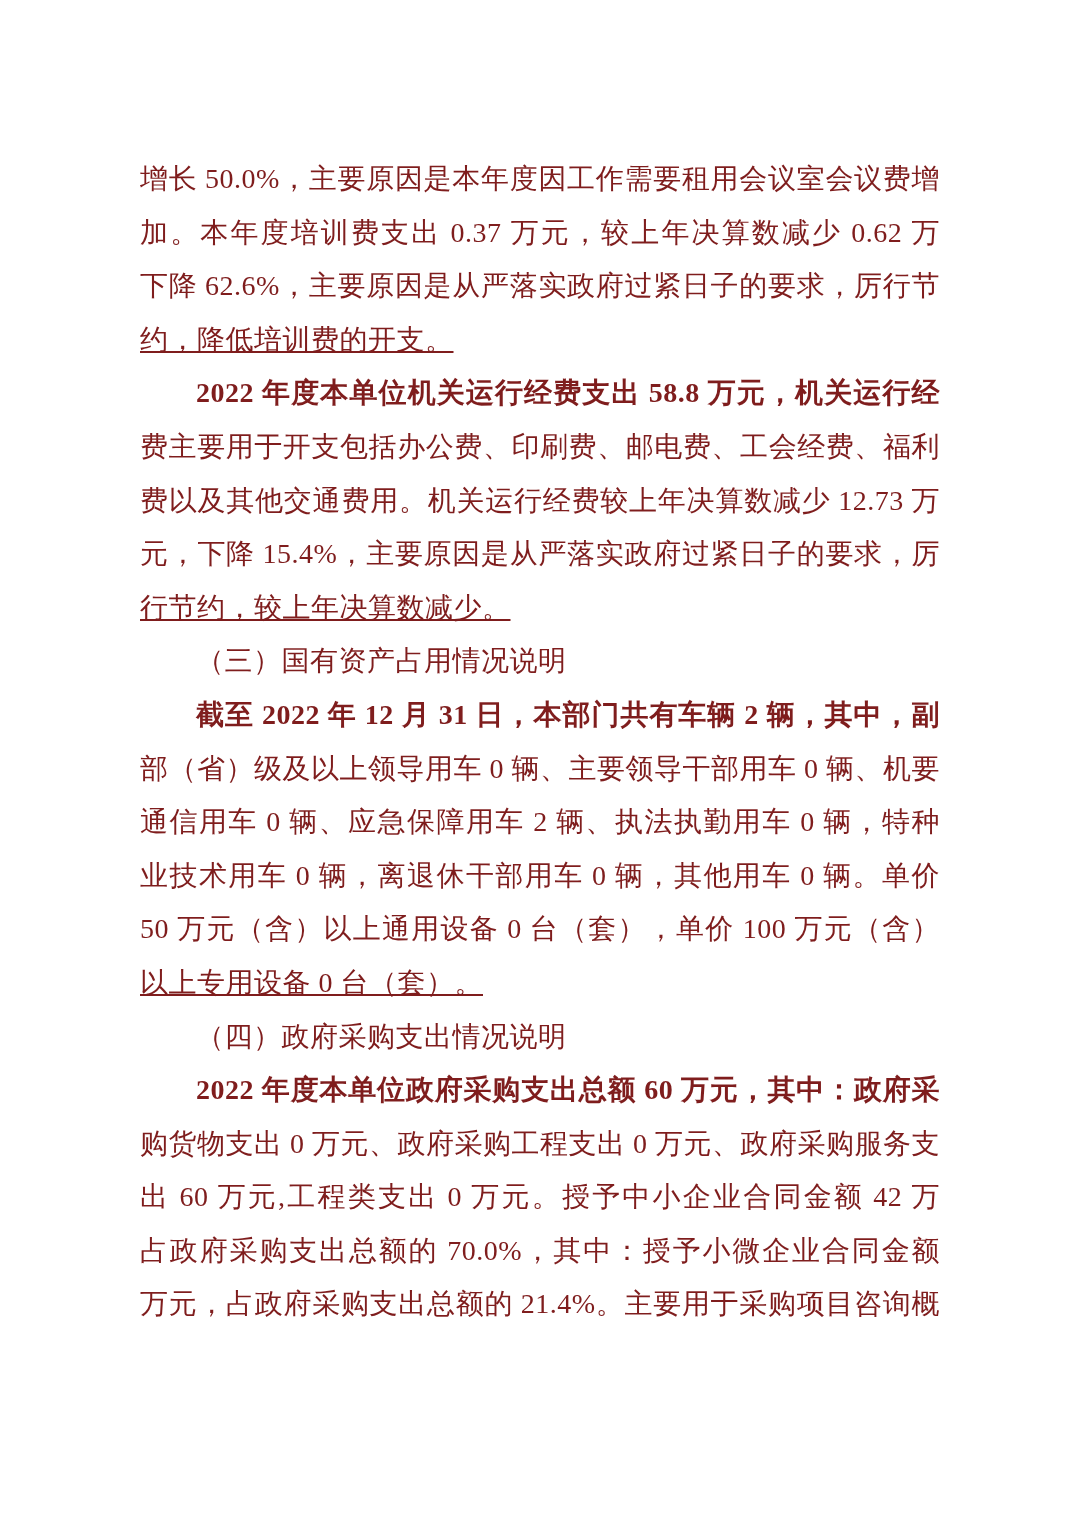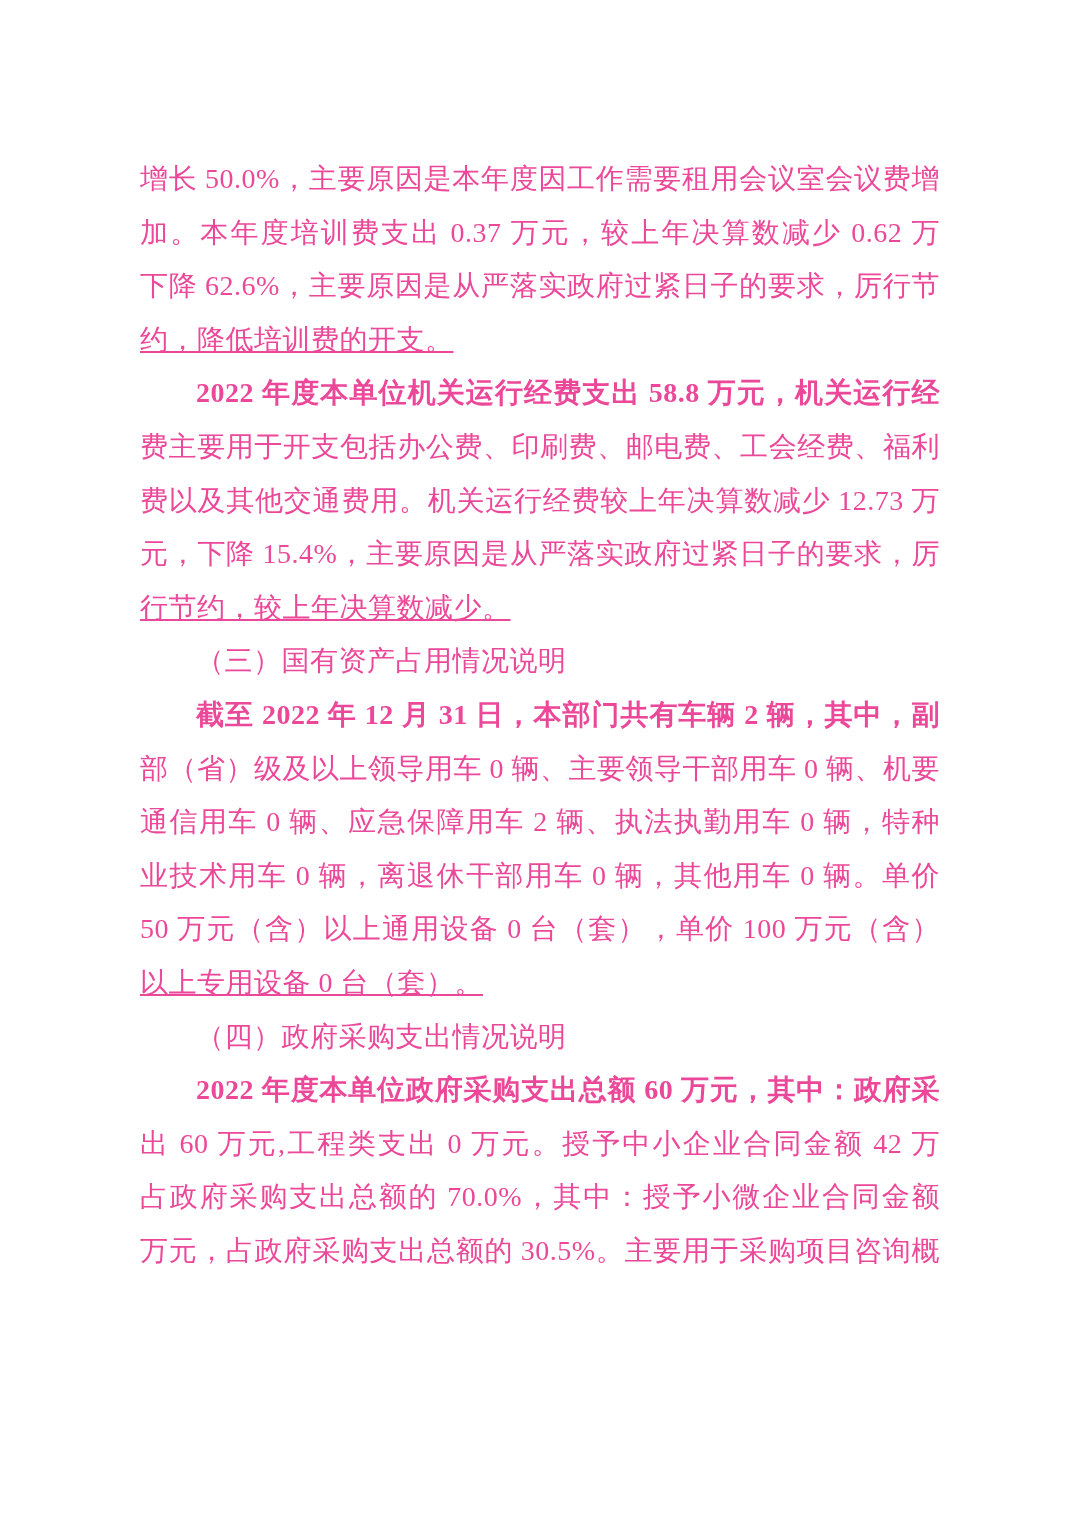--- a/index.html
+++ b/index.html
@@ -7,21 +7,21 @@
     padding: 0;
     background: #ffffff;
   }
   .page {
     position: relative;
     width: 1074px;
     height: 1520px;
     background: #ffffff;
     overflow: hidden;
     font-family: "Liberation Serif", "DejaVu Serif", serif;
-    color: #ec4899;
+    color: #7f1d1d;
   }
   .textblock {
     position: absolute;
     left: 140px;
     top: 152px;
     width: 800px;
   }
   .line {
     height: 53.6px;
     line-height: 53.6px;
@@ -63,17 +63,18 @@
     <div class="line plain">行节约，较上年决算数减少。</div>
     <div class="line heading">（三）国有资产占用情况说明</div>
     <div class="line indent">截至 2022 年 12 月 31 日，本部门共有车辆 2 辆，其中，副</div>
     <div class="line">部（省）级及以上领导用车 0 辆、主要领导干部用车 0 辆、机要</div>
     <div class="line">通信用车 0 辆、应急保障用车 2 辆、执法执勤用车 0 辆，特种专</div>
     <div class="line">业技术用车 0 辆，离退休干部用车 0 辆，其他用车 0 辆。单价</div>
     <div class="line">50 万元（含）以上通用设备 0 台（套），单价 100 万元（含）</div>
     <div class="line plain">以上专用设备 0 台（套）。</div>
     <div class="line heading">（四）政府采购支出情况说明</div>
     <div class="line indent">2022 年度本单位政府采购支出总额 60 万元，其中：政府采</div>
+    <div class="line">购货物支出 0 万元、政府采购工程支出 0 万元、政府采购服务支</div>
     <div class="line">出 60 万元,工程类支出 0 万元。授予中小企业合同金额 42 万元，</div>
     <div class="line">占政府采购支出总额的 70.0%，其中：授予小微企业合同金额 42</div>
-    <div class="line">万元，占政府采购支出总额的 30.5%。主要用于采购项目咨询概</div>
+    <div class="line">万元，占政府采购支出总额的 21.4%。主要用于采购项目咨询概</div>
   </div>
 </div>
 
 </body></html>

